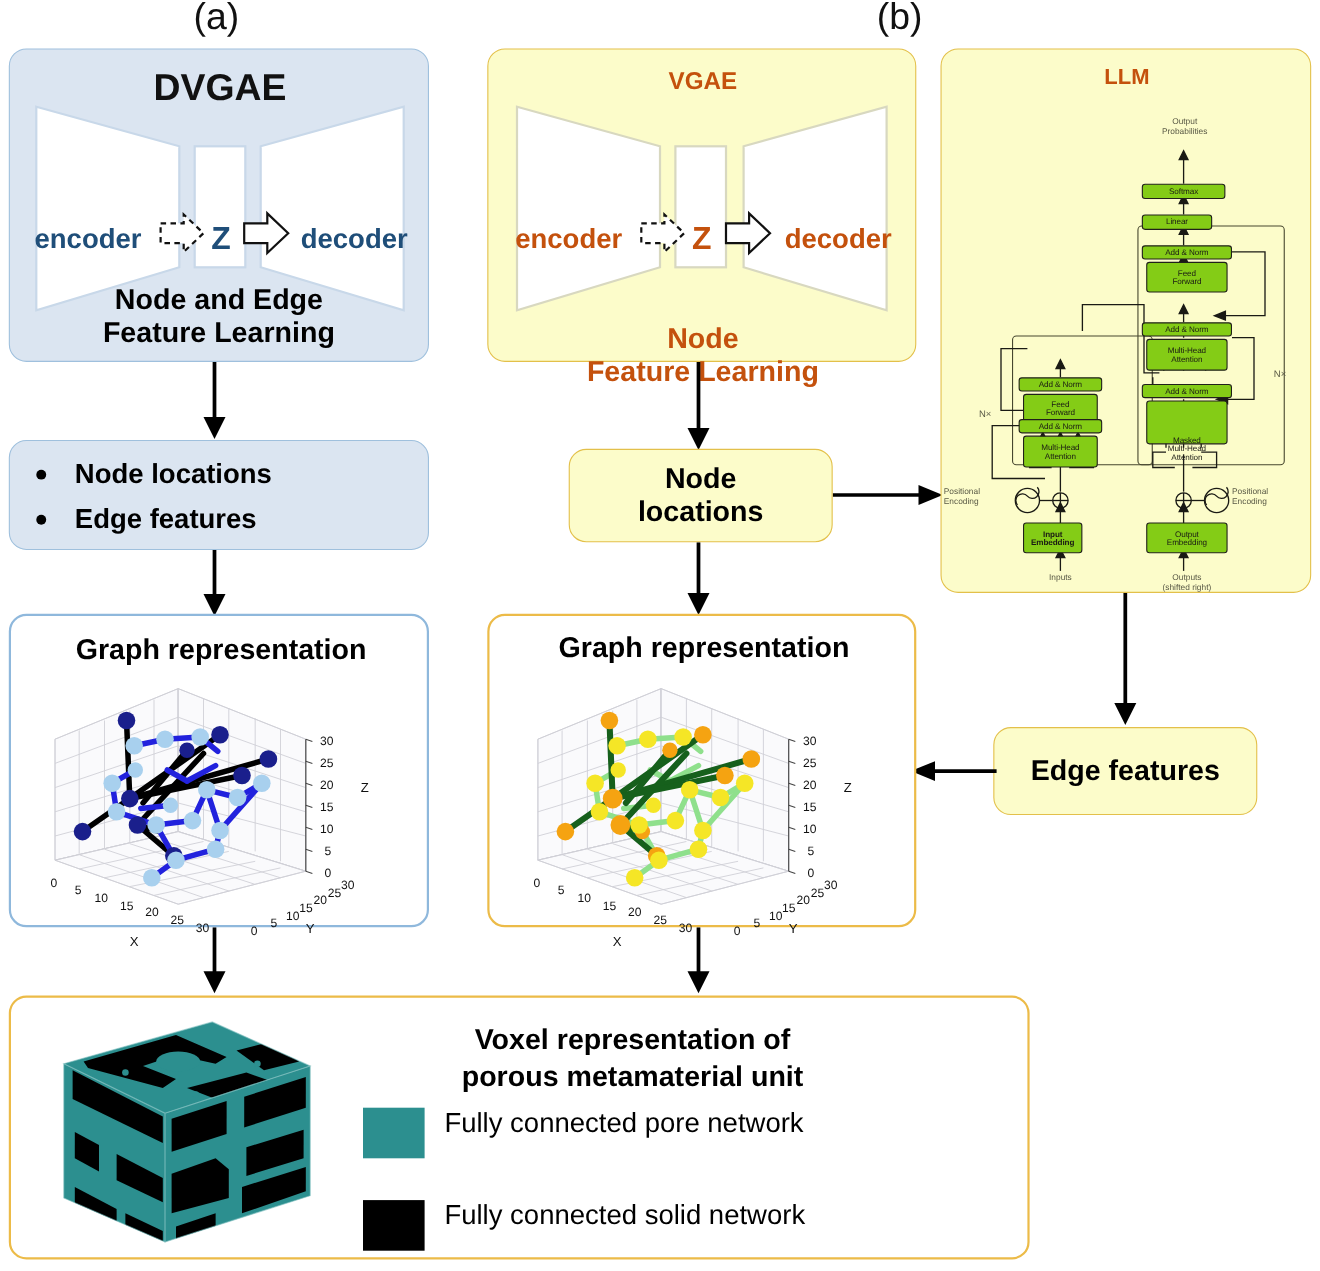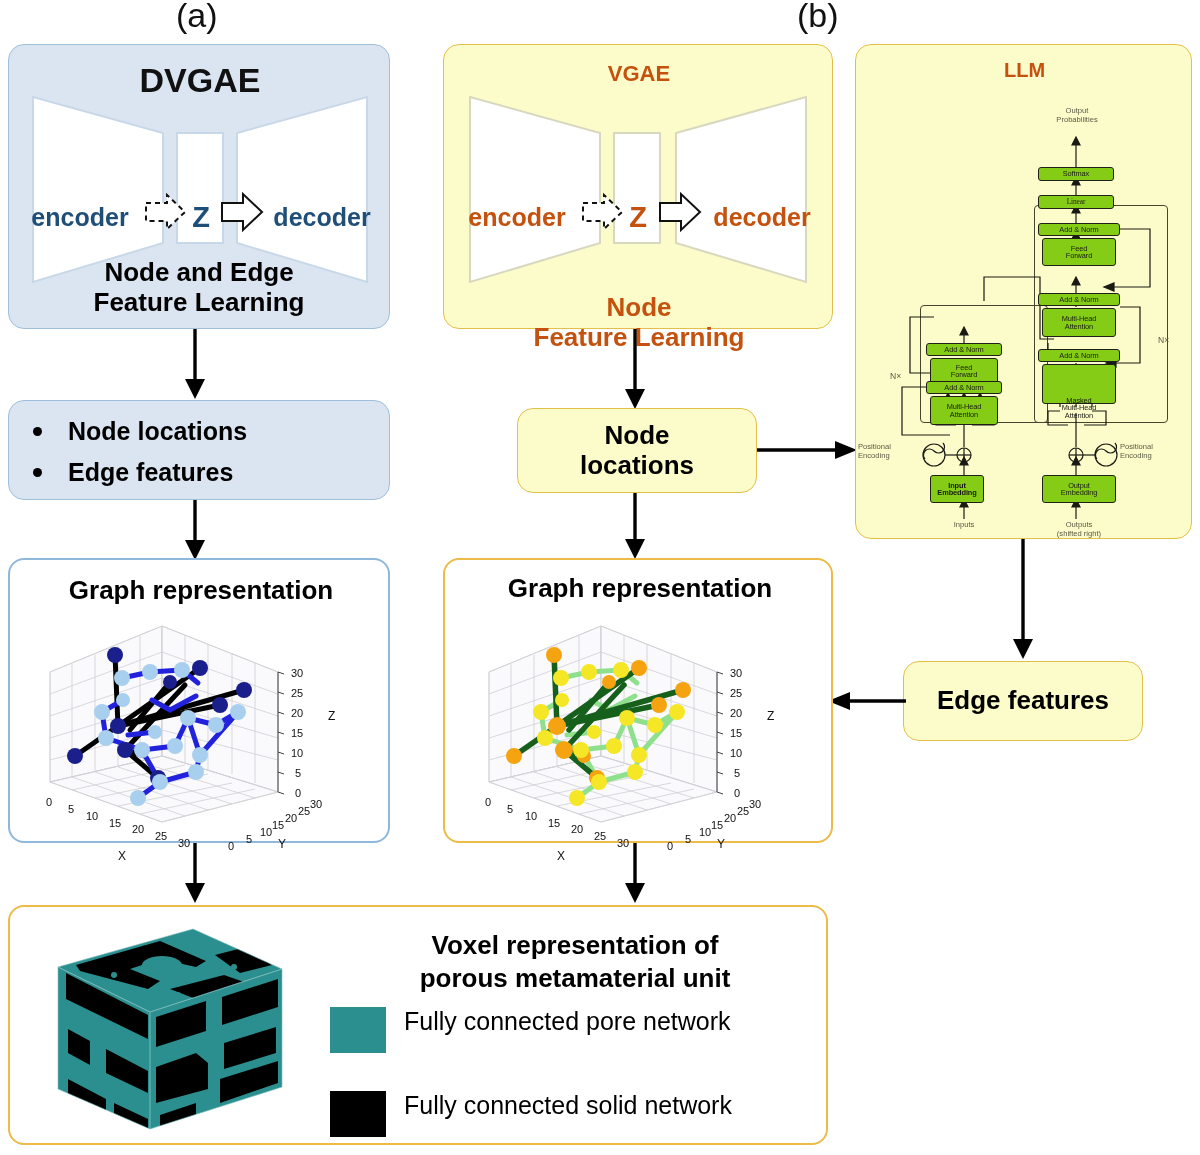--- a/index.html
+++ b/index.html
@@ -369,21 +369,21 @@
         <circle cx="214" cy="360" r="7"></circle>
         <line x1="207" y1="360" x2="221" y2="360"></line>
         <line x1="214" y1="353" x2="214" y2="367"></line>
         <line x1="221" y1="360" x2="233" y2="360"></line>
       </g>
     </svg>
 
     <div class="tf-box" style="left:176px;top:72px;width:76px;height:14px;">
       <span class="tf-txt">Softmax</span>
     </div>
-    <div class="tf-box" style="left:176px;top:100px;width:76px;height:14px;font-family:Liberation Serif, serif;">
+    <div class="tf-box" style="left:176px;top:100px;width:64px;height:14px;">
       <span class="tf-txt">Linear</span>
     </div>
     <div class="tf-box" style="left:176px;top:128px;width:82px;height:13px;">
       <span class="tf-txt">Add &amp; Norm</span>
     </div>
     <div class="tf-box" style="left:180px;top:143px;width:74px;height:28px;">
       <span class="tf-txt" style="white-space:pre-line;">Feed
 Forward</span>
     </div>
     <div class="tf-box" style="left:176px;top:198px;width:82px;height:13px;">
@@ -568,21 +568,21 @@
       <text x="272" y="288" font-size="12">Y</text>
     </g>
   </svg>
 </div>
 
 <svg class="abs" style="left:620px;top:843px;" width="40" height="62">
   <line x1="15" y1="0" x2="15" y2="42" stroke="#000" stroke-width="3.4"></line>
   <polygon points="5,40 25,40 15,60" fill="#000"></polygon>
 </svg>
 
-<div class="card yellow-outline" style="left:8px;top:905px;width:820px;height:240px;">
+<div class="card yellow-outline" style="left:8px;top:905px;width:928px;height:240px;">
 
   <svg class="ov" width="820" height="240">
     <defs>
       <clipPath id="topClip">
           <polygon points="48,60 183,22 272,62 140,105"></polygon>
         </clipPath>
       <clipPath id="frontClip">
           <polygon points="48,60 140,105 140,222 48,182"></polygon>
         </clipPath>
       <clipPath id="rightClip">

